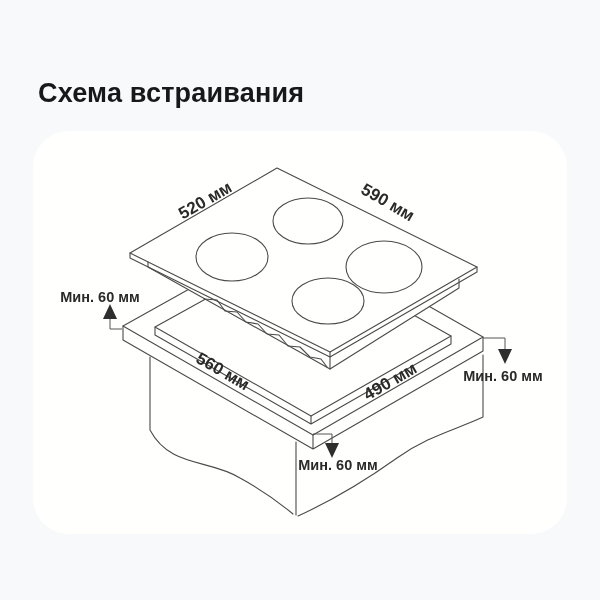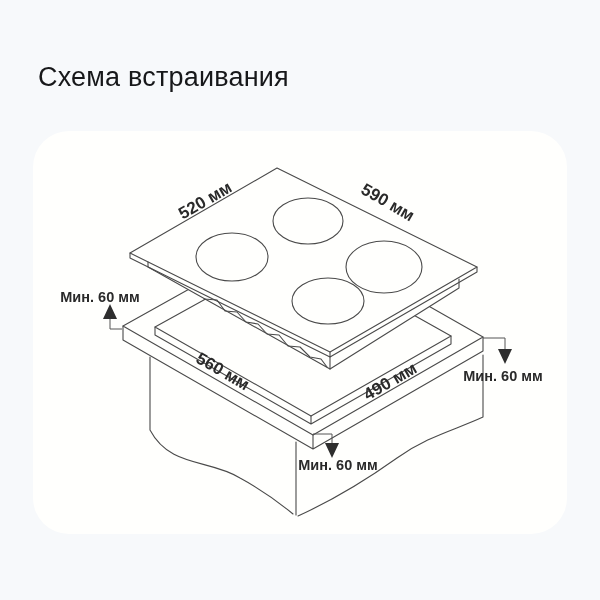--- a/index.html
+++ b/index.html
@@ -12,23 +12,23 @@
   }
   .card{
     position:absolute;
     left:33px;top:131px;
     width:534px;height:403px;
     background:#fffffd;
     border-radius:36px;
   }
   .page-title{
     position:absolute;
-    left:38px;top:44px;
+    left:38px;top:60px;
     font-size:27px;
-    font-weight:400;
+    font-weight:700;
     color:#17181a;
     letter-spacing:.2px;
     white-space:nowrap;
   }
   svg.diagram{
     position:absolute;left:0;top:0;
     width:600px;height:600px;
   }
   .ln{fill:none;stroke:#4a4a4a;stroke-width:1.1;stroke-linejoin:round;stroke-linecap:round;}
   .thin{fill:none;stroke:#555;stroke-width:1;stroke-linejoin:round;}

